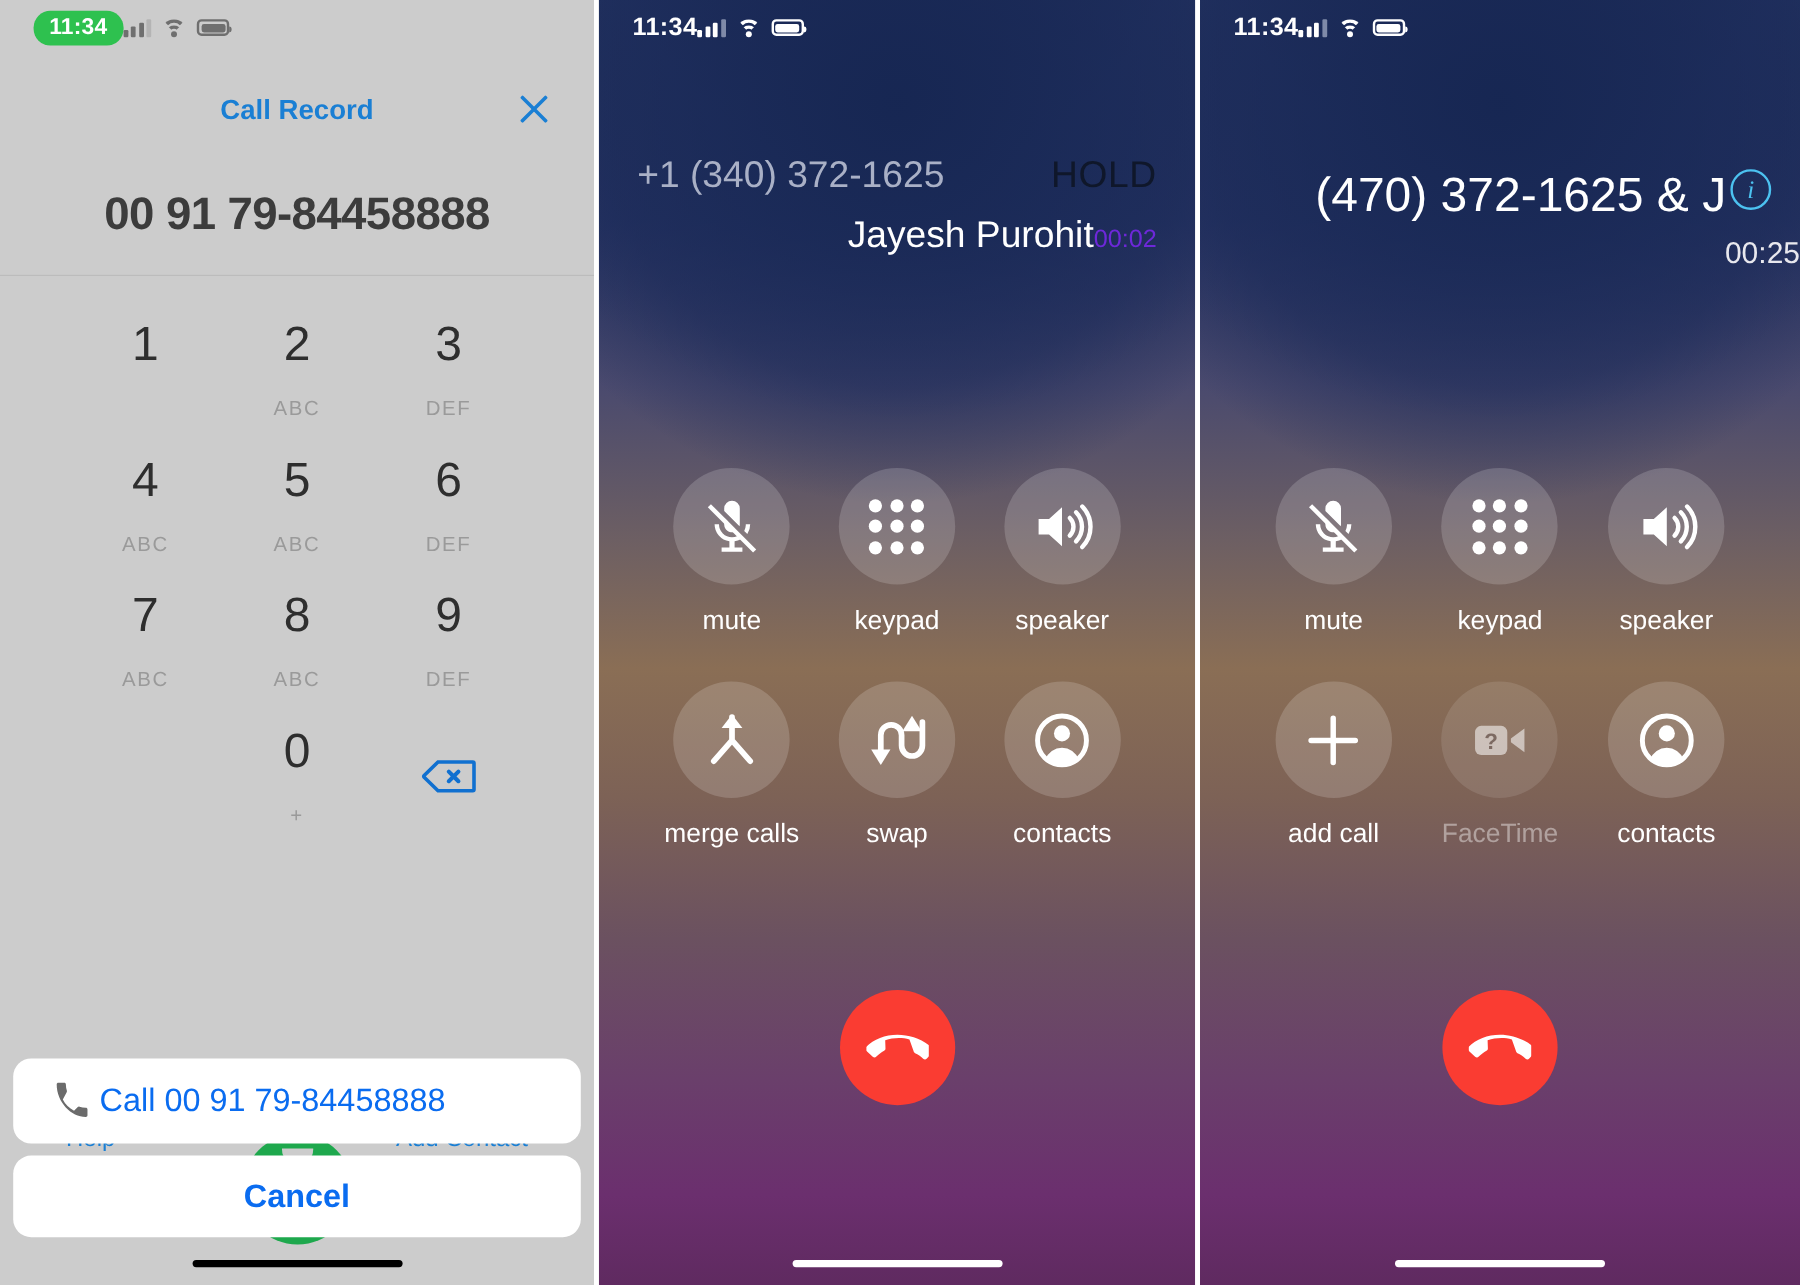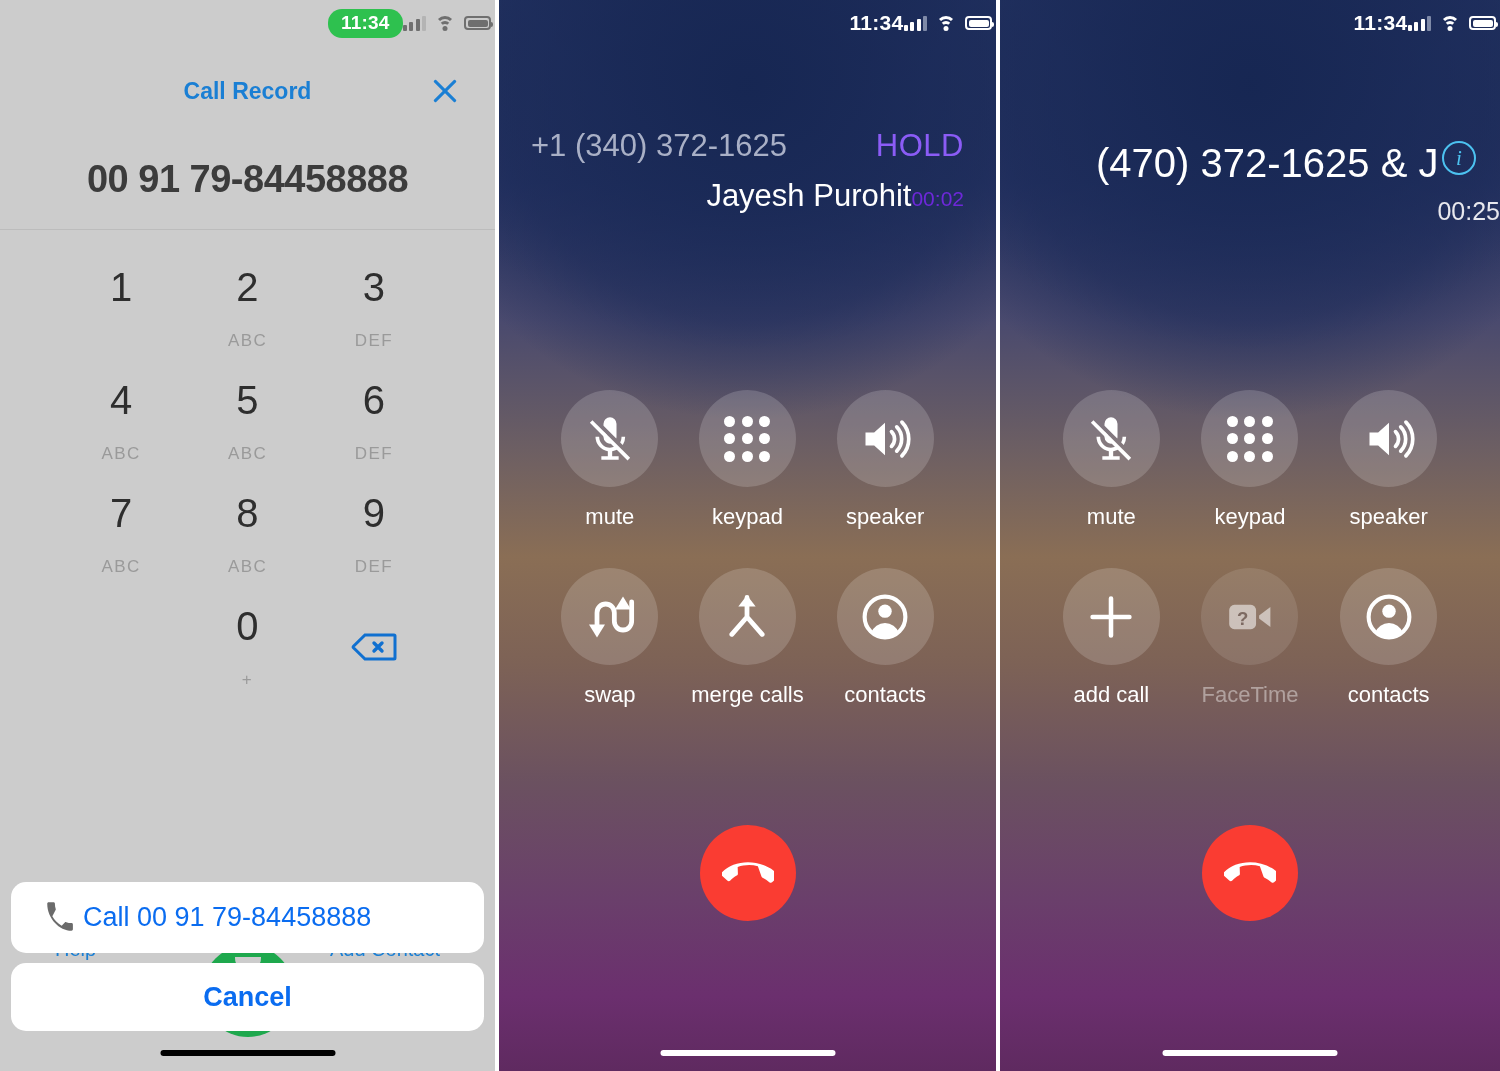--- a/index.html
+++ b/index.html
@@ -7,22 +7,22 @@
   body { font-family:"Liberation Sans","DejaVu Sans",sans-serif; }
 
   .screens { display:flex; width:1500px; height:1071px; gap:4px; background:#ffffff; }
   .screen { position:relative; height:1071px; overflow:hidden; }
   .s1 { width:495px; background:#cccccc; }
   .s2 { width:497px; }
   .s3 { width:500px; }
 
   
   .statusbar { position:absolute; top:0; left:0; right:0; height:46px;
-               display:flex; align-items:center; justify-content:flex-end;
-               padding:0 4px; z-index:40; }
+               display:flex; align-items:center; justify-content:flex-start;
+               padding:0 28px; z-index:40; }
   .time-pill { background:#2ec14f; color:#fff; font-size:19px; font-weight:bold;
                border-radius:14px; padding:3px 13px 4px; letter-spacing:.2px; }
   .time-plain { color:#ffffff; font-size:21px; font-weight:bold; letter-spacing:.3px; }
   .sb-right { display:flex; align-items:center; gap:9px; }
   .bars { display:flex; align-items:flex-end; gap:2.5px; height:15px; }
   .bars i { width:4px; border-radius:1px; display:block; }
   .bars i:nth-child(1){ height:6px; } .bars i:nth-child(2){ height:9px; }
   .bars i:nth-child(3){ height:12px; } .bars i:nth-child(4){ height:15px; }
   .dark .bars i { background:#6f6f6f; } .dark .bars i:nth-child(4){ background:#b4b4b4; }
   .light .bars i { background:#ffffff; } .light .bars i:nth-child(4){ background:#7f8aa8; }
@@ -94,21 +94,21 @@
               linear-gradient(180deg,
                 #223158 0%, #283463 17%, #4a4a6e 30%,
                 #6d5f63 42%, #8a6e55 52%, #7d6256 62%,
                 #6b5160 73%, #6a3f6b 84%, #6b2f6e 93%, #5f2a60 100%); }
   .callbg::after { content:""; position:absolute; inset:0;
             background:radial-gradient(90% 40% at 50% 8%, rgba(22,38,82,.95) 0%, rgba(25,40,86,.55) 55%, rgba(25,40,86,0) 78%); }
 
   .call-head { position:absolute; left:0; right:0; top:128px; z-index:10; padding:0 32px; }
   .hold-row { display:flex; justify-content:space-between; align-items:baseline; }
   .hold-num { color:#a9b0c6; font-size:31px; }
-  .hold-tag { color:#8b5cf6; font-size:31px; letter-spacing:.5px; }
+  .hold-tag { color:#0f172a; font-size:31px; letter-spacing:.5px; }
   .active-row { display:flex; justify-content:flex-end; align-items:baseline; margin-top:14px; }
   .active-name { color:#ffffff; font-size:31px; }
   .active-timer { color:#6d28d9; font-size:21px; }
 
   .merge-head { position:absolute; left:0; right:0; top:135px; z-index:10; }
   .merge-title-wrap { position:relative; height:56px; display:flex;
                       align-items:center; justify-content:center; }
   .merge-title { color:#ffffff; font-size:40px; white-space:nowrap; overflow:hidden;
                  max-width:380px; text-overflow:clip; display:block; padding-left:36px; }
   .info-btn { position:absolute; right:24px; top:6px; width:34px; height:34px;
@@ -315,36 +315,36 @@
             <path fill="none" stroke="#fff" stroke-width="1.7" stroke-linecap="round" d="M17.4 6.4a8 8 0 0 1 0 11.2"></path>
             <path fill="none" stroke="#fff" stroke-width="1.7" stroke-linecap="round" d="M19.8 4.2a11.2 11.2 0 0 1 0 15.6"></path>
           </svg>
         </div>
         <div class="cap">speaker</div>
       </div>
 
       <div class="ctrl">
         <div class="circle">
           <svg class="icon-w" viewBox="0 0 24 24">
+            <path fill="none" stroke="#fff" stroke-width="2.2" stroke-linecap="round" stroke-linejoin="round" d="M5 20 L12 12 L19 20 M12 12 V3"></path>
+            <path fill="#fff" d="M12 2 L16 7.2 H8z"></path>
+          </svg>
+        </div>
+        <div class="cap">merge calls</div>
+      </div>
+
+      <div class="ctrl">
+        <div class="circle">
+          <svg class="icon-w" viewBox="0 0 24 24">
             <path fill="none" stroke="#fff" stroke-width="2.2" stroke-linecap="round" d="M6 17 V10 a4 4 0 0 1 8 0 v4 a4 4 0 0 0 8 0 V5"></path>
             <path fill="#fff" d="M6 21.5 L2.3 15.5 H9.7z"></path>
             <path fill="#fff" d="M18 2.5 L21.7 8.5 H14.3z"></path>
           </svg>
         </div>
         <div class="cap">swap</div>
-      </div>
-
-      <div class="ctrl">
-        <div class="circle">
-          <svg class="icon-w" viewBox="0 0 24 24">
-            <path fill="none" stroke="#fff" stroke-width="2.2" stroke-linecap="round" stroke-linejoin="round" d="M5 20 L12 12 L19 20 M12 12 V3"></path>
-            <path fill="#fff" d="M12 2 L16 7.2 H8z"></path>
-          </svg>
-        </div>
-        <div class="cap">merge calls</div>
       </div>
 
       <div class="ctrl">
         <div class="circle">
           <svg class="icon-w" viewBox="0 0 24 24">
             <circle cx="12" cy="12" r="9.4" fill="none" stroke="#fff" stroke-width="1.9"></circle>
             <circle cx="12" cy="9.3" r="3.1" fill="#fff"></circle>
             <path fill="#fff" d="M5.6 19.3a6.8 6.8 0 0 1 12.8 0 9.3 9.3 0 0 1-12.8 0z"></path>
           </svg>
         </div>

